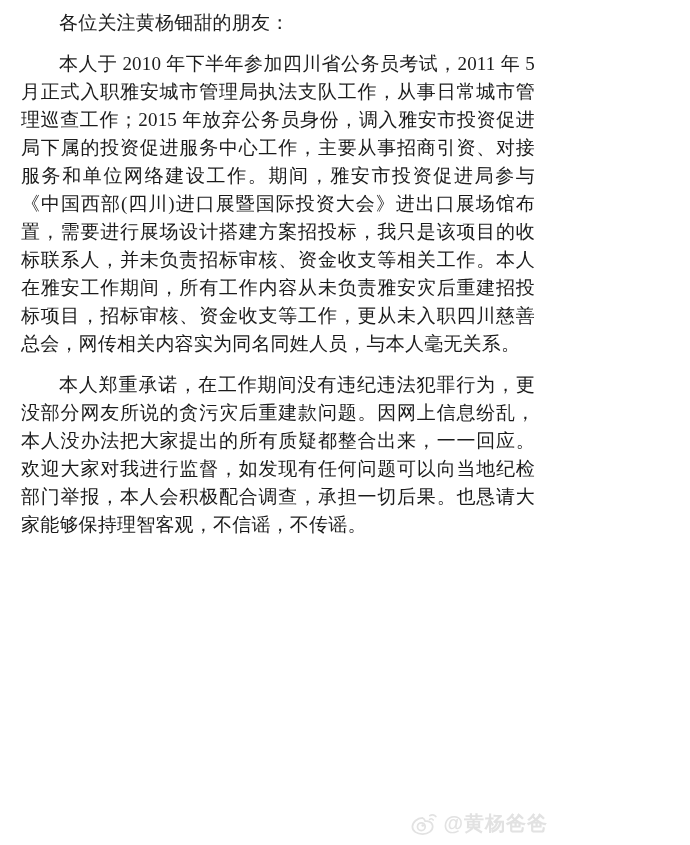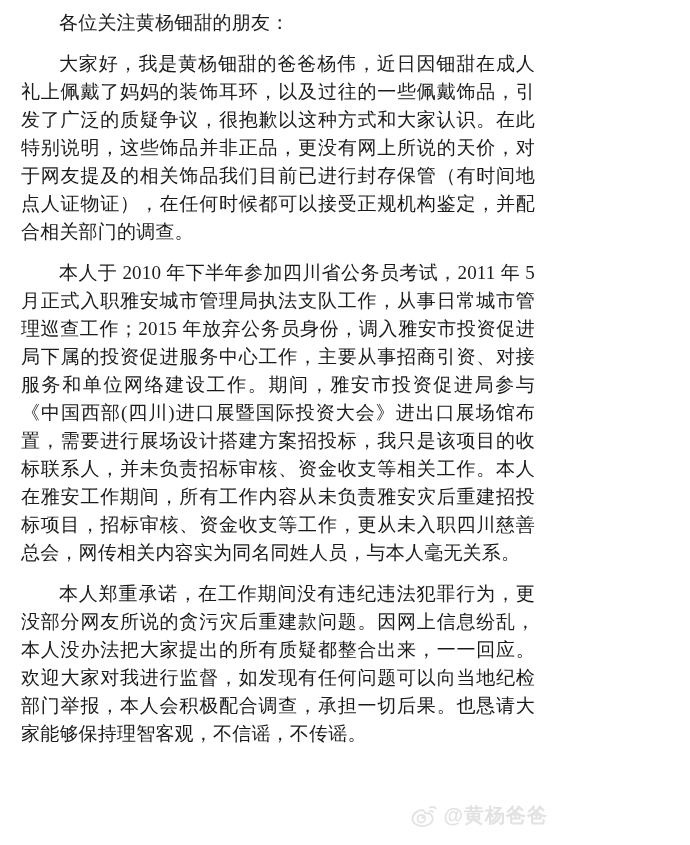--- a/index.html
+++ b/index.html
@@ -22,21 +22,21 @@
   }
   .page p {
     margin: 0 0 13px 0;
     text-indent: 2em;
     text-align: justify;
     letter-spacing: 0.2px;
   }
   .watermark {
     position: absolute;
     right: 8px;
-    bottom: 17px;
+    bottom: 9px;
     display: flex;
     align-items: center;
     gap: 4px;
     color: #e2e2e2;
     font-size: 20px;
     line-height: 1;
     text-indent: 0;
     user-select: none;
   }
   .watermark .wm-icon {
@@ -50,21 +50,20 @@
     letter-spacing: 1px;
   }
 </style>
 </head>
 <body>
 
 <div class="page">
 
   <p>各位关注黄杨钿甜的朋友：</p>
 
-  <p>大家好，我是黄杨钿甜的爸爸杨伟，近日因钿甜在成人礼上佩戴了妈妈的装饰耳环，以及过往的一些佩戴饰品，引发了广泛的质疑争议，很抱歉以这种方式和大家认识。在此特别说明，这些饰品并非正品，更没有网上所说的天价，对于网友提及的相关饰品我们目前已进行封存保管（有时间地点人证物证），在任何时候都可以接受正规机构鉴定，并配合相关部门的调查。</p>
 
 
   <p>本人于 2010 年下半年参加四川省公务员考试，2011 年 5 月正式入职雅安城市管理局执法支队工作，从事日常城市管理巡查工作；2015 年放弃公务员身份，调入雅安市投资促进局下属的投资促进服务中心工作，主要从事招商引资、对接服务和单位网络建设工作。期间，雅安市投资促进局参与《中国西部(四川)进口展暨国际投资大会》进出口展场馆布置，需要进行展场设计搭建方案招投标，我只是该项目的收标联系人，并未负责招标审核、资金收支等相关工作。本人在雅安工作期间，所有工作内容从未负责雅安灾后重建招投标项目，招标审核、资金收支等工作，更从未入职四川慈善总会，网传相关内容实为同名同姓人员，与本人毫无关系。</p>
 
 
   <p>本人郑重承诺，在工作期间没有违纪违法犯罪行为，更没部分网友所说的贪污灾后重建款问题。因网上信息纷乱，本人没办法把大家提出的所有质疑都整合出来，一一回应。欢迎大家对我进行监督，如发现有任何问题可以向当地纪检部门举报，本人会积极配合调查，承担一切后果。也恳请大家能够保持理智客观，不信谣，不传谣。</p>
 
   <div class="watermark">
     <span class="wm-icon">
       <svg viewBox="0 0 32 28" width="28" height="26" aria-hidden="true">

